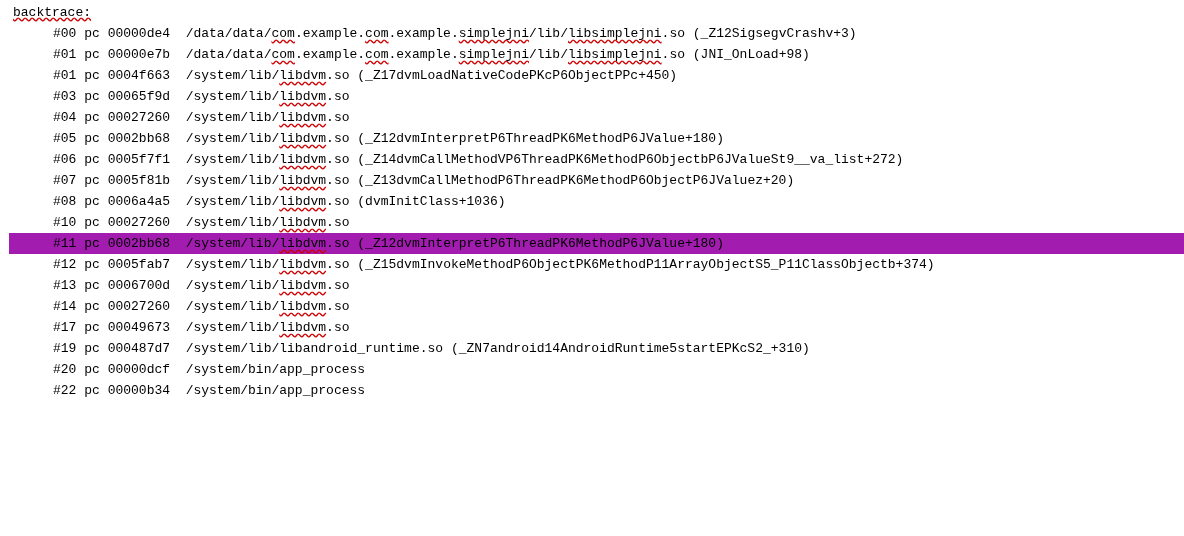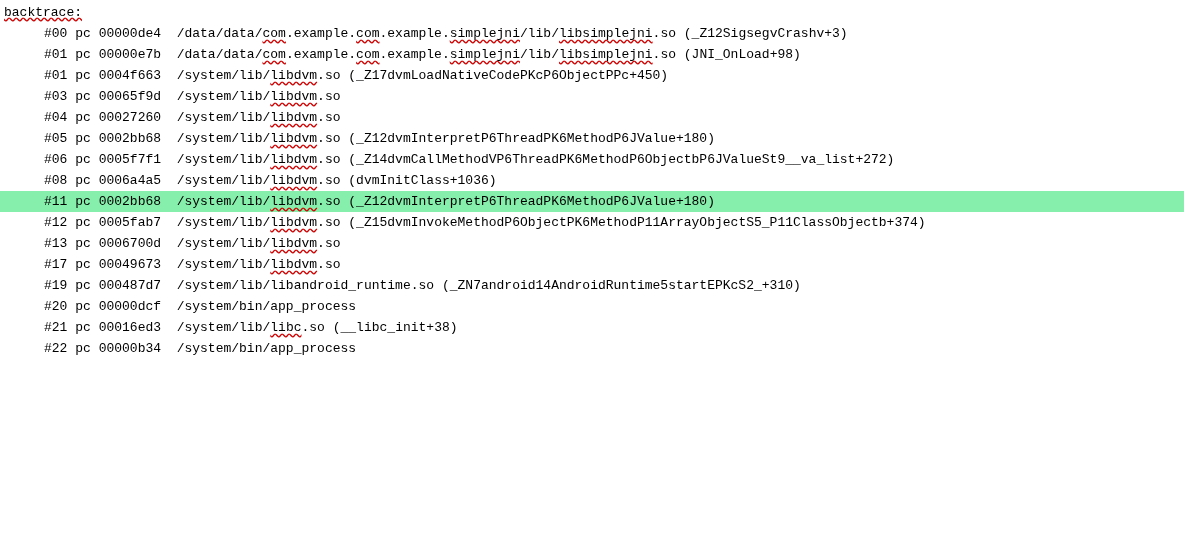--- a/index.html
+++ b/index.html
@@ -6,36 +6,36 @@
     margin: 0;
     padding: 0;
     background: #ffffff;
     font-family: "Courier New", Courier, monospace;
     font-size: 13px;
     line-height: 21px;
     color: #000000;
     width: 1184px;
   }
   .container {
-    padding: 2px 0 8px 0;
+    padding: 2px 0 8px 9px;
   }
   .header {
     padding-left: 4px;
     text-decoration: underline;
     text-decoration-style: wavy;
     text-decoration-color: #d00000;
     text-decoration-skip-ink: none;
   }
   .row {
     white-space: pre;
     padding-left: 44px;
     height: 21px;
   }
   .row.highlight {
-    background: #86efac;
+    background: #a21caf;
   }
   
   .wv {
     text-decoration: underline;
     text-decoration-style: wavy;
     text-decoration-color: #d00000;
     text-decoration-skip-ink: none;
     text-underline-offset: 2px;
   }
 </style>
@@ -45,23 +45,25 @@
 <div class="container">
   <div class="header">backtrace:</div>
   <div id="rows">
       <div class="row"><span>#00</span> pc <span>00000de4</span>  <span><span>/data/data/</span><span class="wv">com</span><span>.example.</span><span class="wv">com</span><span>.example.</span><span class="wv">simplejni</span><span>/lib/</span><span class="wv">libsimplejni</span><span>.so</span></span> <span>(_Z12SigsegvCrashv+3)</span></div>
       <div class="row"><span>#01</span> pc <span>00000e7b</span>  <span><span>/data/data/</span><span class="wv">com</span><span>.example.</span><span class="wv">com</span><span>.example.</span><span class="wv">simplejni</span><span>/lib/</span><span class="wv">libsimplejni</span><span>.so</span></span> <span>(JNI_OnLoad+98)</span></div>
       <div class="row"><span>#01</span> pc <span>0004f663</span>  <span><span>/system/lib/</span><span class="wv">libdvm</span><span>.so</span></span> <span>(_Z17dvmLoadNativeCodePKcP6ObjectPPc+450)</span></div>
       <div class="row"><span>#03</span> pc <span>00065f9d</span>  <span><span>/system/lib/</span><span class="wv">libdvm</span><span>.so</span></span></div>
       <div class="row"><span>#04</span> pc <span>00027260</span>  <span><span>/system/lib/</span><span class="wv">libdvm</span><span>.so</span></span></div>
       <div class="row"><span>#05</span> pc <span>0002bb68</span>  <span><span>/system/lib/</span><span class="wv">libdvm</span><span>.so</span></span> <span>(_Z12dvmInterpretP6ThreadPK6MethodP6JValue+180)</span></div>
       <div class="row"><span>#06</span> pc <span>0005f7f1</span>  <span><span>/system/lib/</span><span class="wv">libdvm</span><span>.so</span></span> <span>(_Z14dvmCallMethodVP6ThreadPK6MethodP6ObjectbP6JValueSt9__va_list+272)</span></div>
+      <div class="row"><span>#07</span> pc <span>0005f81b</span>  <span><span>/system/lib/</span><span class="wv">libdvm</span><span>.so</span></span> <span>(_Z13dvmCallMethodP6ThreadPK6MethodP6ObjectP6JValuez+20)</span></div>
       <div class="row"><span>#08</span> pc <span>0006a4a5</span>  <span><span>/system/lib/</span><span class="wv">libdvm</span><span>.so</span></span> <span>(dvmInitClass+1036)</span></div>
+      <div class="row"><span>#10</span> pc <span>00027260</span>  <span><span>/system/lib/</span><span class="wv">libdvm</span><span>.so</span></span></div>
       <div class="row highlight"><span>#11</span> pc <span>0002bb68</span>  <span><span>/system/lib/</span><span class="wv">libdvm</span><span>.so</span></span> <span>(_Z12dvmInterpretP6ThreadPK6MethodP6JValue+180)</span></div>
       <div class="row"><span>#12</span> pc <span>0005fab7</span>  <span><span>/system/lib/</span><span class="wv">libdvm</span><span>.so</span></span> <span>(_Z15dvmInvokeMethodP6ObjectPK6MethodP11ArrayObjectS5_P11ClassObjectb+374)</span></div>
       <div class="row"><span>#13</span> pc <span>0006700d</span>  <span><span>/system/lib/</span><span class="wv">libdvm</span><span>.so</span></span></div>
+      <div class="row"><span>#14</span> pc <span>00027260</span>  <span><span>/system/lib/</span><span class="wv">libdvm</span><span>.so</span></span></div>
       <div class="row"><span>#17</span> pc <span>00049673</span>  <span><span>/system/lib/</span><span class="wv">libdvm</span><span>.so</span></span></div>
       <div class="row"><span>#19</span> pc <span>000487d7</span>  <span><span>/system/lib/libandroid_runtime.so</span></span> <span>(_ZN7android14AndroidRuntime5startEPKcS2_+310)</span></div>
       <div class="row"><span>#20</span> pc <span>00000dcf</span>  <span><span>/system/bin/app_process</span></span></div>
-      <div class="row"><span>#21</span> pc <span>00016ed3</span>  <span><span>/system/lib/</span><span class="wv">libc</span><span>.so</span></span> <span>(__libc_init+38)</span></div>
       <div class="row"><span>#22</span> pc <span>00000b34</span>  <span><span>/system/bin/app_process</span></span></div>
     </div>
 </div>
 
 </body></html>

